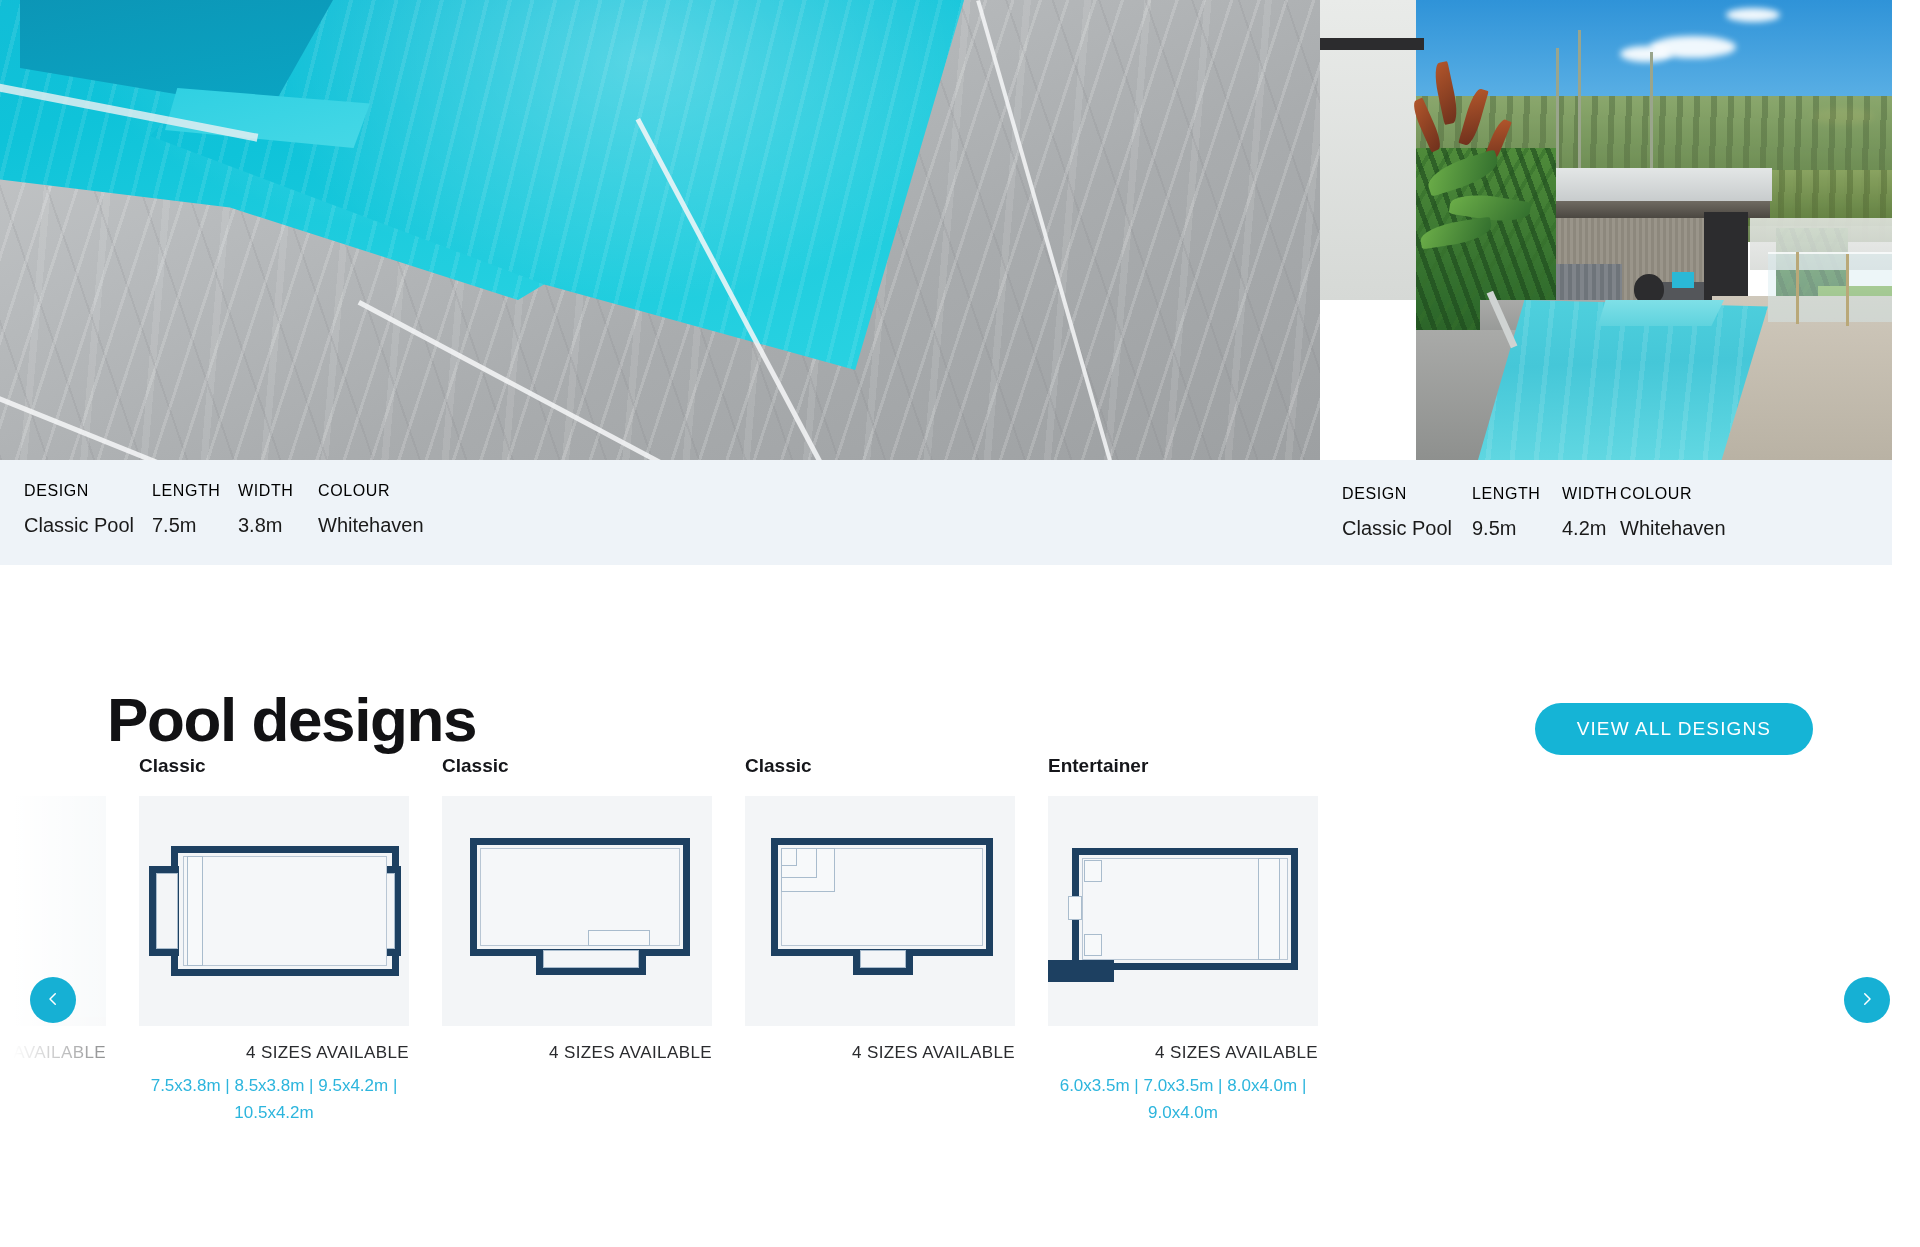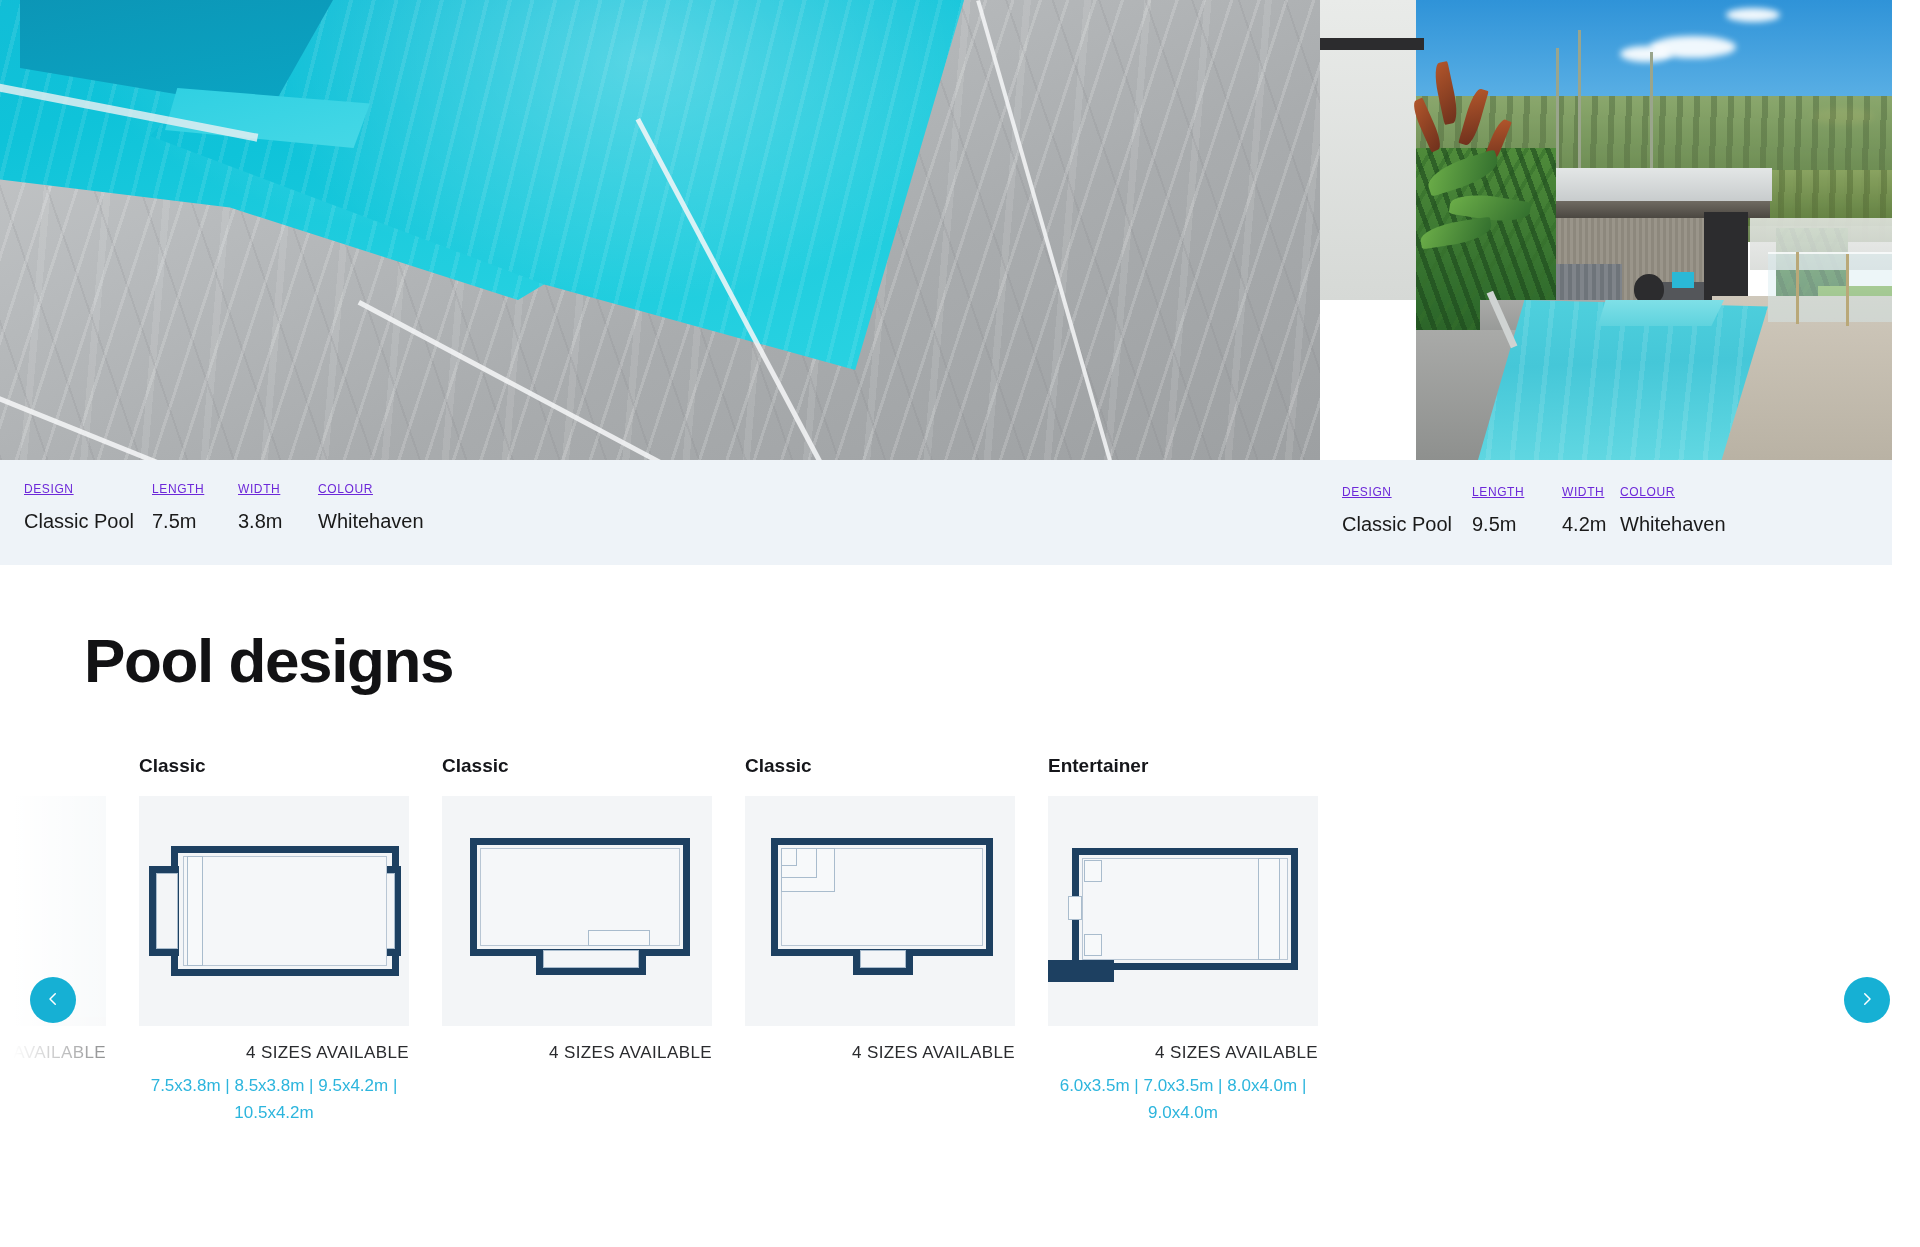--- a/index.html
+++ b/index.html
@@ -98,38 +98,38 @@
   .pool-r-shallow { position: absolute; background: linear-gradient(180deg,#7fe0e7,#5fd3de); }
   .pool-r-edge { position: absolute; background: #cfd3d2; }
 
   
   .info-bar { background: #eef3f8; width: 100%; }
   .hero-left  .info-bar { height: 105px; padding: 22px 0 0 24px; }
   .hero-right .info-bar { height: 105px; padding: 25px 0 0 22px; width: 572px; }
 
   .info-cols { display: flex; }
   .info-col-head {
-    color: #6d28d9; font-size: 12px; letter-spacing: .6px;
-    font-weight: 400; margin-bottom: 14px; white-space: nowrap; text-decoration: underline;
+    color: #000000; font-size: 16px; letter-spacing: .6px;
+    font-weight: 400; margin-bottom: 14px; white-space: nowrap;
   }
   .info-col-val { color: #1a1a1a; font-size: 20px; font-weight: 400; white-space: nowrap; }
 
   .hero-left  .c-design { width: 128px; }
   .hero-left  .c-length { width: 86px; }
   .hero-left  .c-width  { width: 80px; }
   .hero-right .c-design { width: 130px; }
   .hero-right .c-length { width: 90px; }
   .hero-right .c-width  { width: 58px; }
 
   
   .designs { position: relative; width: 1920px; height: 682px; background: #fff; }
 
   .section-head {
-    display: flex; align-items: center; justify-content: space-between;
-    padding: 0 84px; height: 190px;
+    display: flex; align-items: flex-end; justify-content: space-between;
+    padding: 0 107px; height: 190px;
   }
   .section-title {
     font-size: 62px; font-weight: 700; color: #121214; letter-spacing: -1.4px;
   }
   .view-all-btn {
     background: #15b4d6; color: #fff; border: none; border-radius: 40px;
     padding: 0 42px; height: 52px; font-size: 19px; letter-spacing: 1.1px;
     font-family: "Liberation Sans", sans-serif; cursor: pointer; white-space: nowrap;
   }
 
@@ -317,20 +317,21 @@
         </div>
       </div>
     </div>
   </div>
 </div>
 
 <div class="designs">
 
   <div class="section-head">
     <h1 class="section-title">Pool designs</h1>
+    <button class="view-all-btn">VIEW ALL DESIGNS</button>
   </div>
 
   <div class="carousel">
     <div class="carousel-track">
 
       <div class="design-card partial-left">
         <div class="card-title">e</div>
         <div class="card-figure">
           
         </div>

